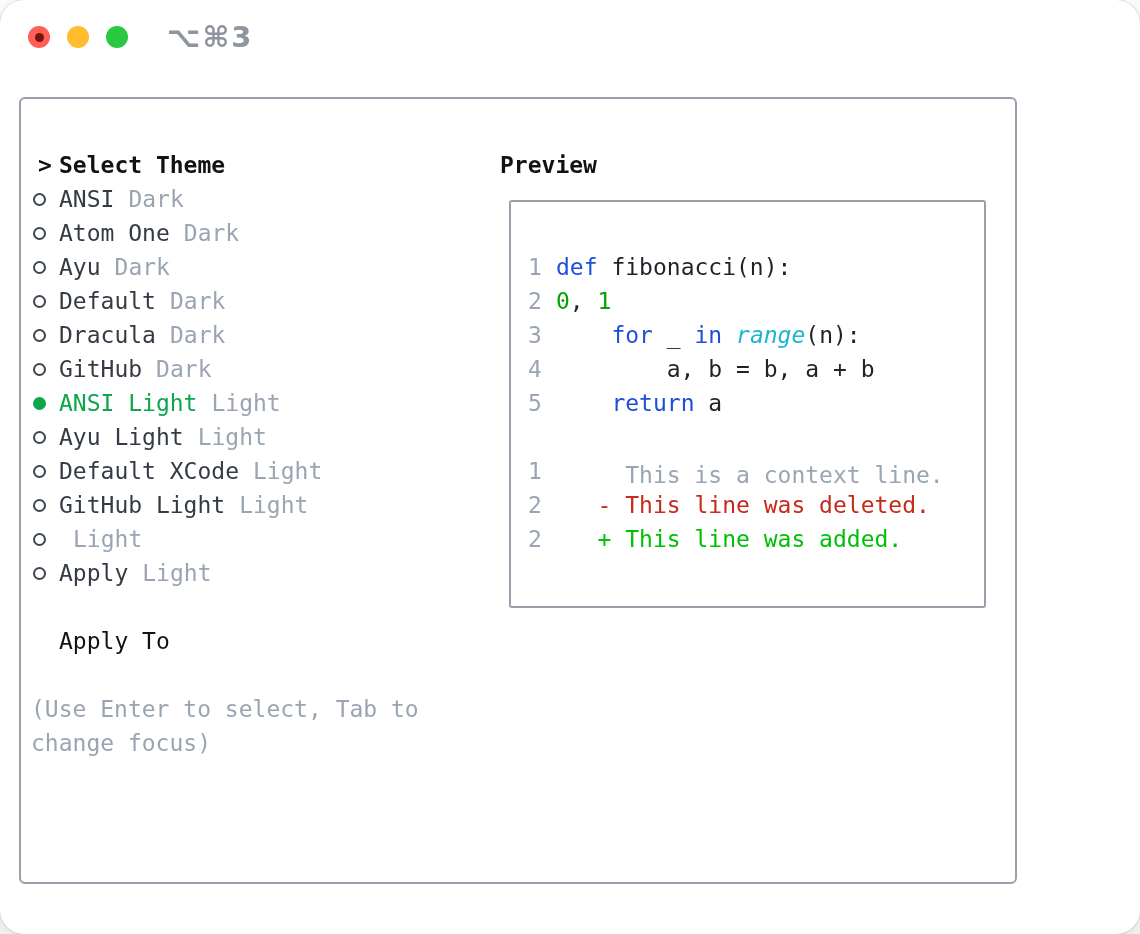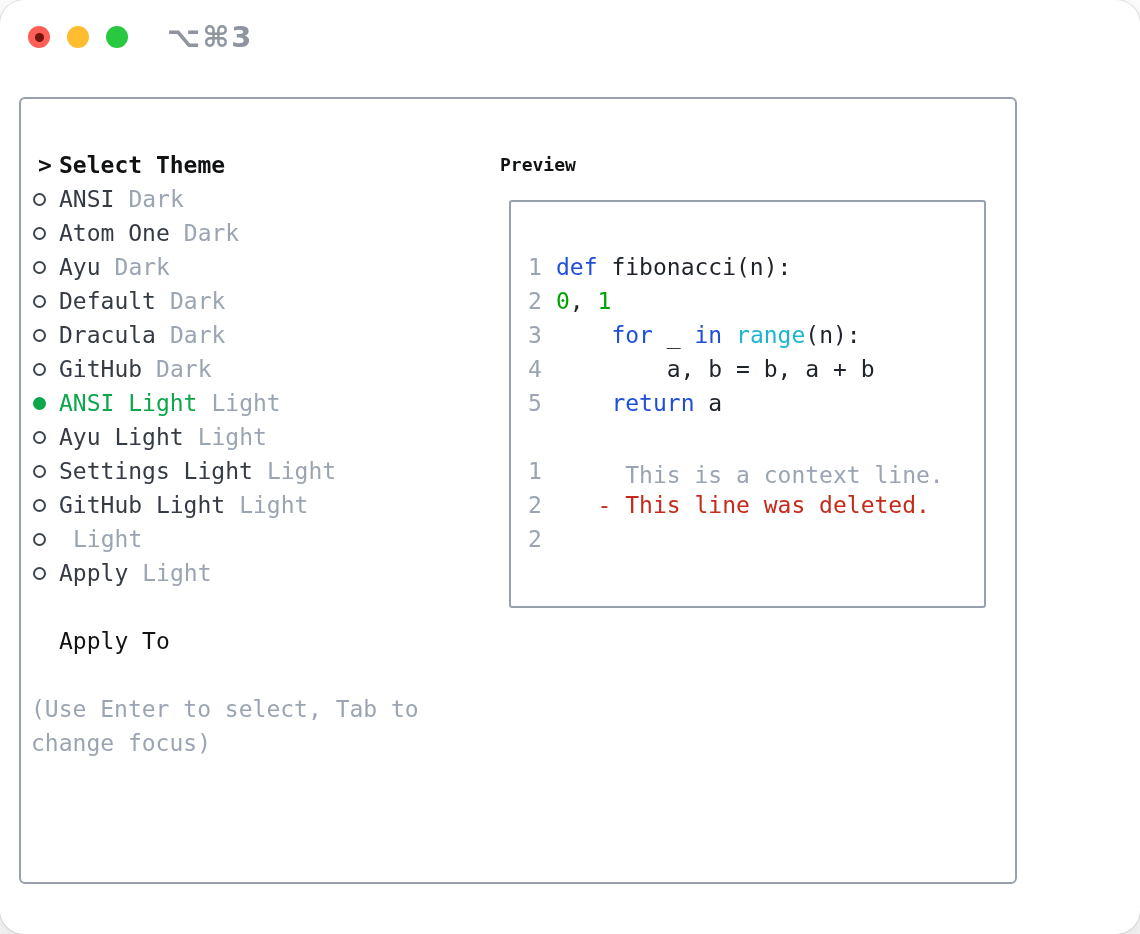--- a/index.html
+++ b/index.html
@@ -47,34 +47,34 @@
   .radio{width:13px;height:13px;border-radius:50%;border:2px solid #3d454f;box-sizing:border-box;margin-left:2px;}
   .radio.sel{background:var(--accent-green);border-color:var(--accent-green);}
   .tname{color:var(--text-dark);}
   .tname.selname{color:var(--accent-green);}
   .tag{color:var(--muted-gray);margin-left:14px;}
   .row.hint{color:var(--muted-gray);}
   .row.item{cursor:pointer;}
   
   .preview-hdr{
     position:absolute;left:479px;top:49px;height:34px;line-height:34px;
-    font-size:18px;font-weight:bold;color:var(--heading-black);
+    font-size:23px;font-weight:bold;color:var(--heading-black);
   }
   .preview-box{
     position:absolute;left:488px;top:101px;width:477px;height:408px;
     border:2px solid var(--panel-border);border-radius:3px;background:#fff;
     box-sizing:border-box;padding:48px 0 0 17px;overflow:hidden;
   }
   .code-row{height:34px;display:flex;align-items:center;white-space:pre;
             font-size:23px;line-height:34px;}
   .line-num{width:28px;flex:none;color:var(--muted-gray);}
   .seg{white-space:pre;}
   .c-kw{color:var(--keyword-blue);}
   .c-grn{color:var(--number-green);}
-  .c-cyan{color:var(--builtin-cyan);}
+  .c-cyan{color:var(--builtin-cyan);font-style:italic;}
   .c-fg{color:var(--code-fg);}
   .c-ctx{color:var(--muted-gray);margin-top:8px;}
   .c-del{color:var(--deleted-red);}
   .c-add{color:var(--added-green);}
 </style>
 </head>
 <body>
 
 <div class="window">
 
@@ -99,21 +99,21 @@
 
       <div id="theme-list">
           <div class="row item"><span class="sym"><span class="radio"></span></span><span class="tname">ANSI</span><span class="tag">Dark</span></div>
           <div class="row item"><span class="sym"><span class="radio"></span></span><span class="tname">Atom One</span><span class="tag">Dark</span></div>
           <div class="row item"><span class="sym"><span class="radio"></span></span><span class="tname">Ayu</span><span class="tag">Dark</span></div>
           <div class="row item"><span class="sym"><span class="radio"></span></span><span class="tname">Default</span><span class="tag">Dark</span></div>
           <div class="row item"><span class="sym"><span class="radio"></span></span><span class="tname">Dracula</span><span class="tag">Dark</span></div>
           <div class="row item"><span class="sym"><span class="radio"></span></span><span class="tname">GitHub</span><span class="tag">Dark</span></div>
           <div class="row item"><span class="sym"><span class="radio sel"></span></span><span class="tname selname">ANSI Light</span><span class="tag">Light</span></div>
           <div class="row item"><span class="sym"><span class="radio"></span></span><span class="tname">Ayu Light</span><span class="tag">Light</span></div>
-          <div class="row item"><span class="sym"><span class="radio"></span></span><span class="tname">Settings Light</span><span class="tag">Light</span></div>
+          <div class="row item"><span class="sym"><span class="radio"></span></span><span class="tname">Default XCode</span><span class="tag">Light</span></div>
           <div class="row item"><span class="sym"><span class="radio"></span></span><span class="tname">GitHub Light</span><span class="tag">Light</span></div>
           <div class="row item"><span class="sym"><span class="radio"></span></span><span class="tag">Light</span></div>
           <div class="row item"><span class="sym"><span class="radio"></span></span><span class="tname">Apply</span><span class="tag">Light</span></div>
         </div>
 
       <div class="row blank"></div>
 
       <div class="row">
         <span class="sym"></span>
         <span class="apply-hdr">Apply To</span>
@@ -130,17 +130,17 @@
 
     <div class="preview-box" id="preview-code">
         <div class="code-row"><span class="line-num">1</span><span class="seg c-kw">def</span><span class="seg c-fg"> fibonacci(n):</span></div>
         <div class="code-row"><span class="line-num">2</span><span class="seg c-grn">0</span><span class="seg c-fg">, </span><span class="seg c-grn">1</span></div>
         <div class="code-row"><span class="line-num">3</span><span class="seg c-fg">    </span><span class="seg c-kw">for</span><span class="seg c-fg"> _ </span><span class="seg c-kw">in</span><span class="seg c-fg"> </span><span class="seg c-cyan">range</span><span class="seg c-fg">(n):</span></div>
         <div class="code-row"><span class="line-num">4</span><span class="seg c-fg">        a, b = b, a + b</span></div>
         <div class="code-row"><span class="line-num">5</span><span class="seg c-fg">    </span><span class="seg c-kw">return</span><span class="seg c-fg"> a</span></div>
         <div class="code-row"><span class="line-num"></span></div>
         <div class="code-row"><span class="line-num">1</span><span class="seg c-ctx">     This is a context line.</span></div>
         <div class="code-row"><span class="line-num">2</span><span class="seg c-del">   - This line was deleted.</span></div>
-        <div class="code-row"><span class="line-num">2</span></div>
+        <div class="code-row"><span class="line-num">2</span><span class="seg c-add">   + This line was added.</span></div>
       </div>
 
   </div>
 </div>
 
 </body></html>

